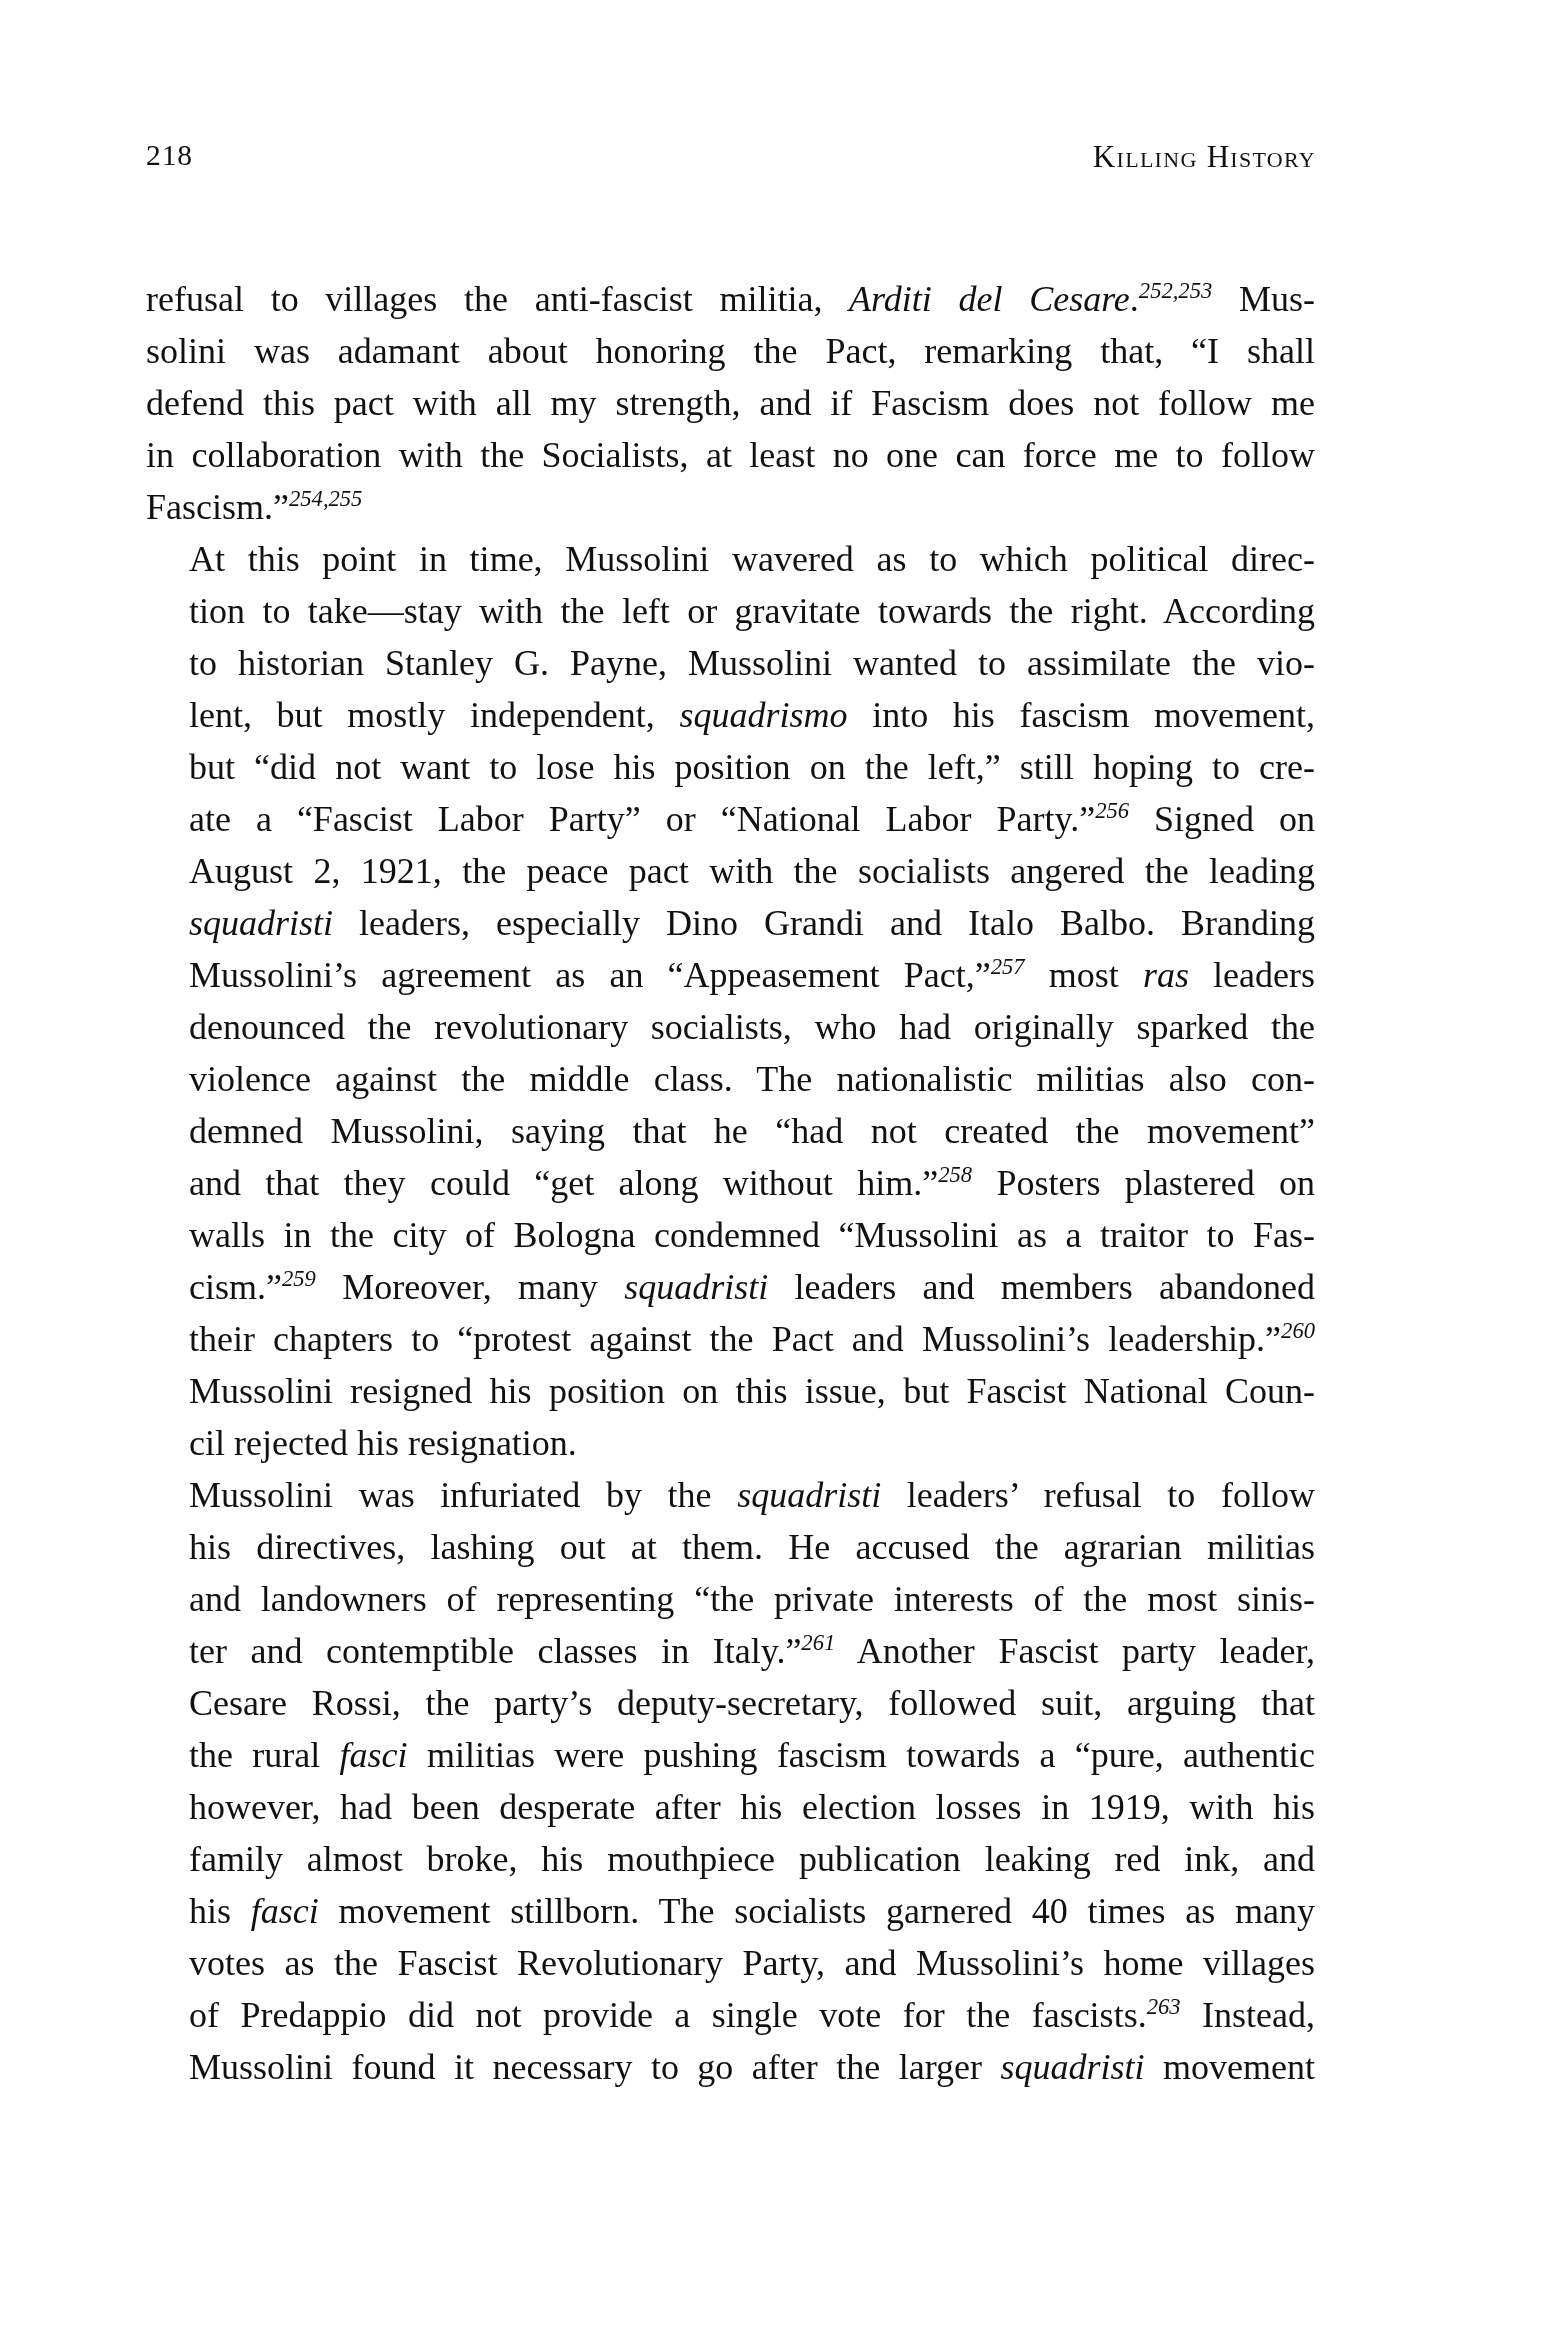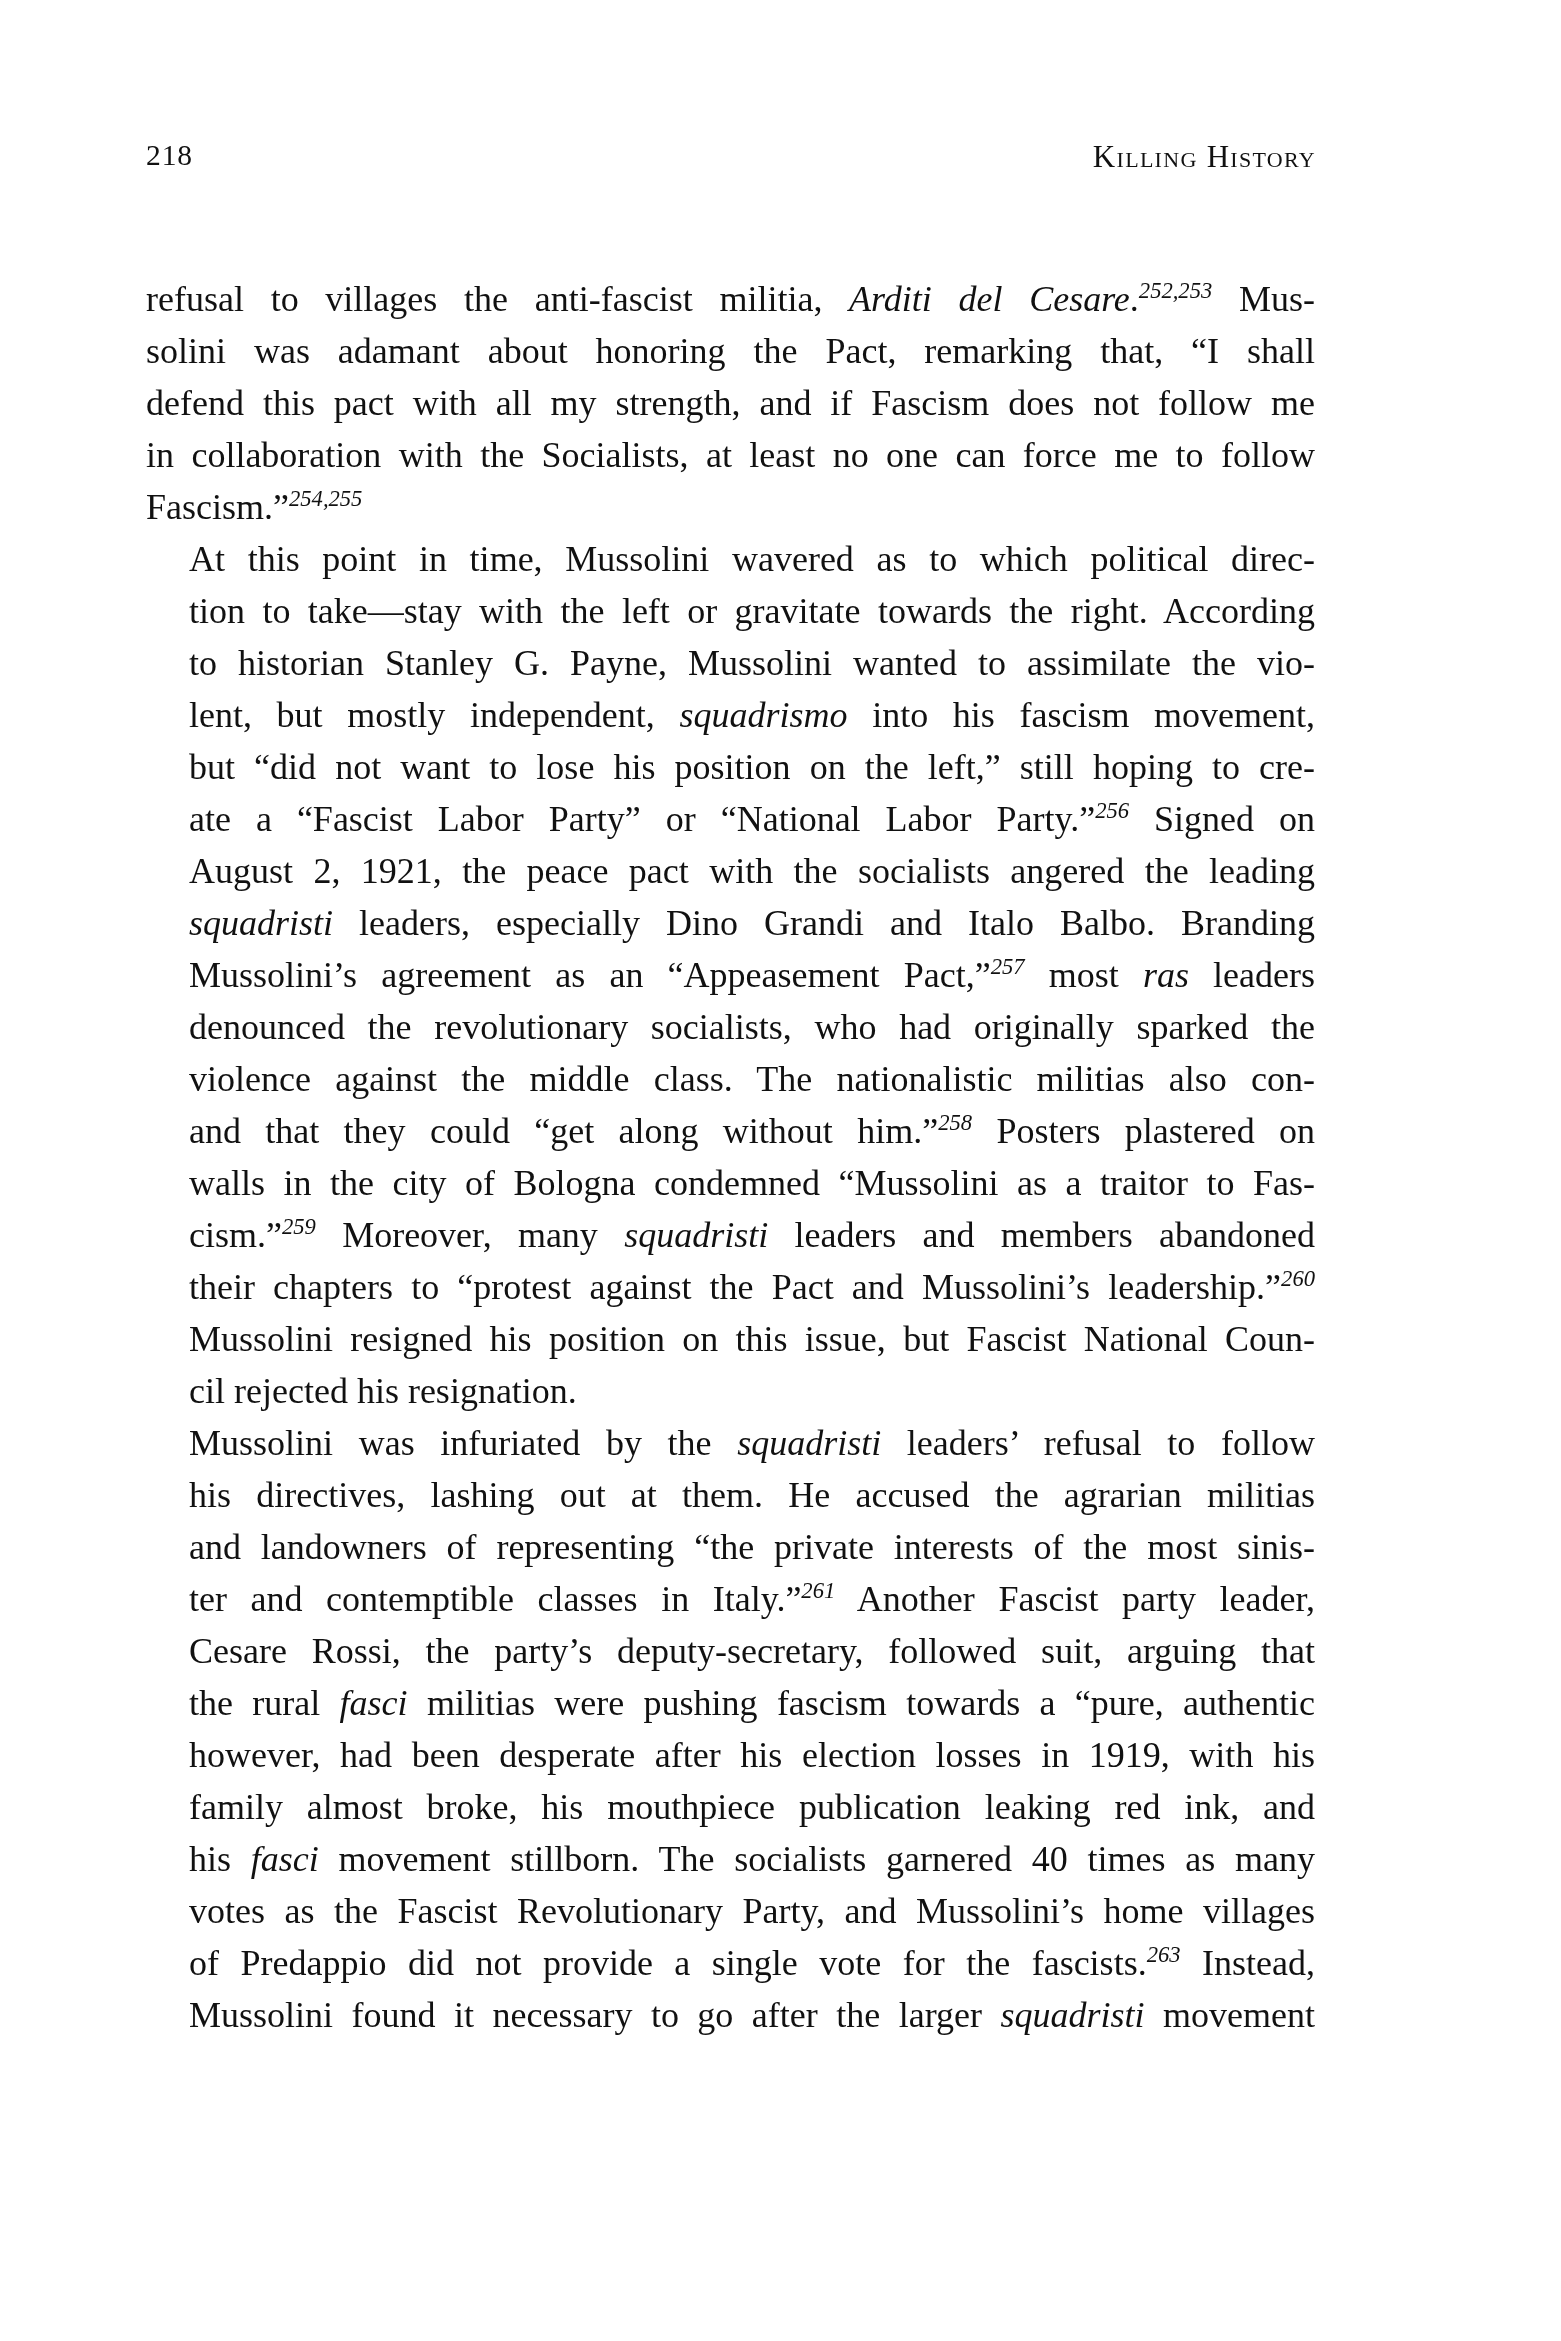--- a/index.html
+++ b/index.html
@@ -37,20 +37,21 @@
         <span class="line"><span>tion to take—stay with the left or gravitate towards the right. According</span></span>
         <span class="line"><span>to historian Stanley G. Payne, Mussolini wanted to assimilate the vio-</span></span>
         <span class="line"><span>lent, but mostly independent, </span><i>squadrismo</i><span> into his fascism movement,</span></span>
         <span class="line"><span>but “did not want to lose his position on the left,” still hoping to cre-</span></span>
         <span class="line"><span>ate a “Fascist Labor Party” or “National Labor Party.”</span><sup>256</sup><span>  Signed on</span></span>
         <span class="line"><span>August 2, 1921, the peace pact with the socialists angered the leading</span></span>
         <span class="line"><i>squadristi</i><span> leaders, especially Dino Grandi and Italo Balbo. Branding</span></span>
         <span class="line"><span>Mussolini’s agreement as an “Appeasement Pact,”</span><sup>257</sup><span> most </span><i>ras</i><span> leaders</span></span>
         <span class="line"><span>denounced the revolutionary socialists, who had originally sparked the</span></span>
         <span class="line"><span>violence against the middle class. The nationalistic militias also con-</span></span>
+        <span class="line"><span>demned Mussolini, saying that he “had not created the movement”</span></span>
         <span class="line"><span>and that they could “get along without him.”</span><sup>258</sup><span>  Posters plastered on</span></span>
         <span class="line"><span>walls in the city of Bologna condemned “Mussolini as a traitor to Fas-</span></span>
         <span class="line"><span>cism.”</span><sup>259</sup><span>  Moreover, many </span><i>squadristi</i><span> leaders and members abandoned</span></span>
         <span class="line"><span>their chapters to “protest against the Pact and Mussolini’s leadership.”</span><sup>260</sup></span>
         <span class="line"><span>Mussolini resigned his position on this issue, but Fascist National Coun-</span></span>
         <span class="line last"><span>cil rejected his resignation.</span></span>
       </p>
       <p class="indent">
         <span class="line"><span>Mussolini was infuriated by the </span><i>squadristi</i><span> leaders’ refusal to follow</span></span>
         <span class="line"><span>his directives, lashing out at them. He accused the agrarian militias</span></span>

